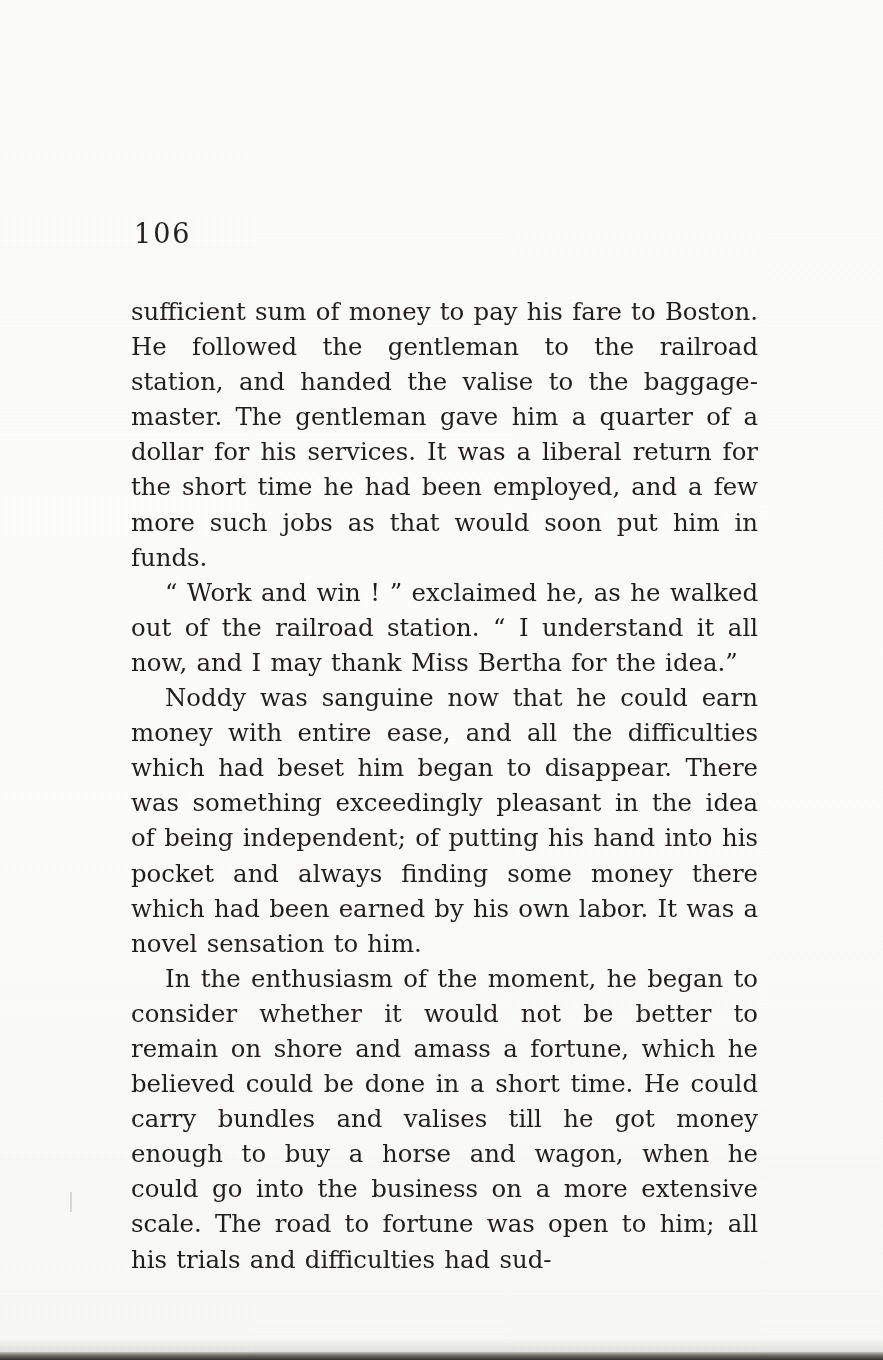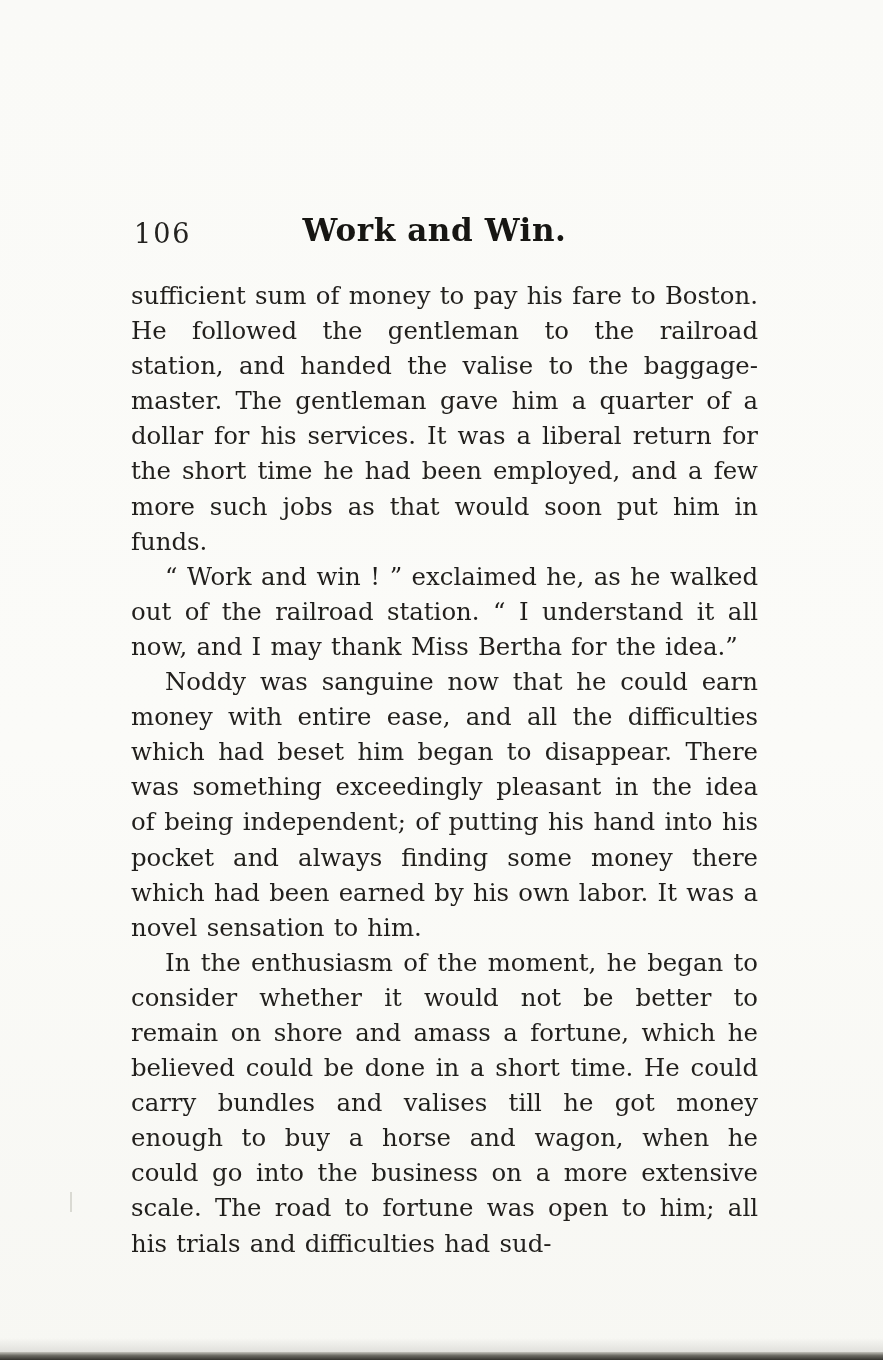--- a/index.html
+++ b/index.html
@@ -17,21 +17,21 @@
   }
   .page-block {
     position: absolute;
     left: 131px;
     top: 212px;
     width: 627px;
   }
   .running-header {
     position: relative;
     height: 42px;
-    margin-bottom: 24px;
+    margin-bottom: 40px;
   }
   .page-number {
     position: absolute;
     left: 3px;
     top: 6px;
     font-size: 27px;
     letter-spacing: 2px;
     color: #242320;
   }
   .running-title {
@@ -79,21 +79,20 @@
     height: 14px;
     background: linear-gradient(180deg, rgba(0,0,0,0) 0%, rgba(60,58,52,0.12) 100%);
   }
 </style>
 </head>
 <body>
 
 <div class="page-block">
   <div class="running-header">
     <span class="page-number">106</span>
-    <span class="running-title">Work and Win.</span>
   </div>
   <div class="page-body">
     <p class="no-indent">sufficient sum of money to pay his fare to Boston. He followed the gentleman to the railroad station, and handed the valise to the baggage-master.  The gentleman gave him a quarter of a dollar for his services.  It was a liberal return for the short time he had been employed, and a few more such jobs as that would soon put him in funds.</p>
     <p>“ Work and win ! ” exclaimed he, as he walked out of the railroad station.  “ I understand it all now, and I may thank Miss Bertha for the idea.”</p>
     <p>Noddy was sanguine now that he could earn money with entire ease, and all the difficulties which had beset him began to disappear.  There was something exceedingly pleasant in the idea of being independent; of putting his hand into his pocket and always finding some money there which had been earned by his own labor.  It was a novel sensation to him.</p>
     <p>In the enthusiasm of the moment, he began to consider whether it would not be better to remain on shore and amass a fortune, which he believed could be done in a short time.  He could carry bundles and valises till he got money enough to buy a horse and wagon, when he could go into the business on a more extensive scale.  The road to fortune was open to him; all his trials and difficulties had sud-</p>
   </div>
 </div>
 
 <div class="scan-artifact"></div>

